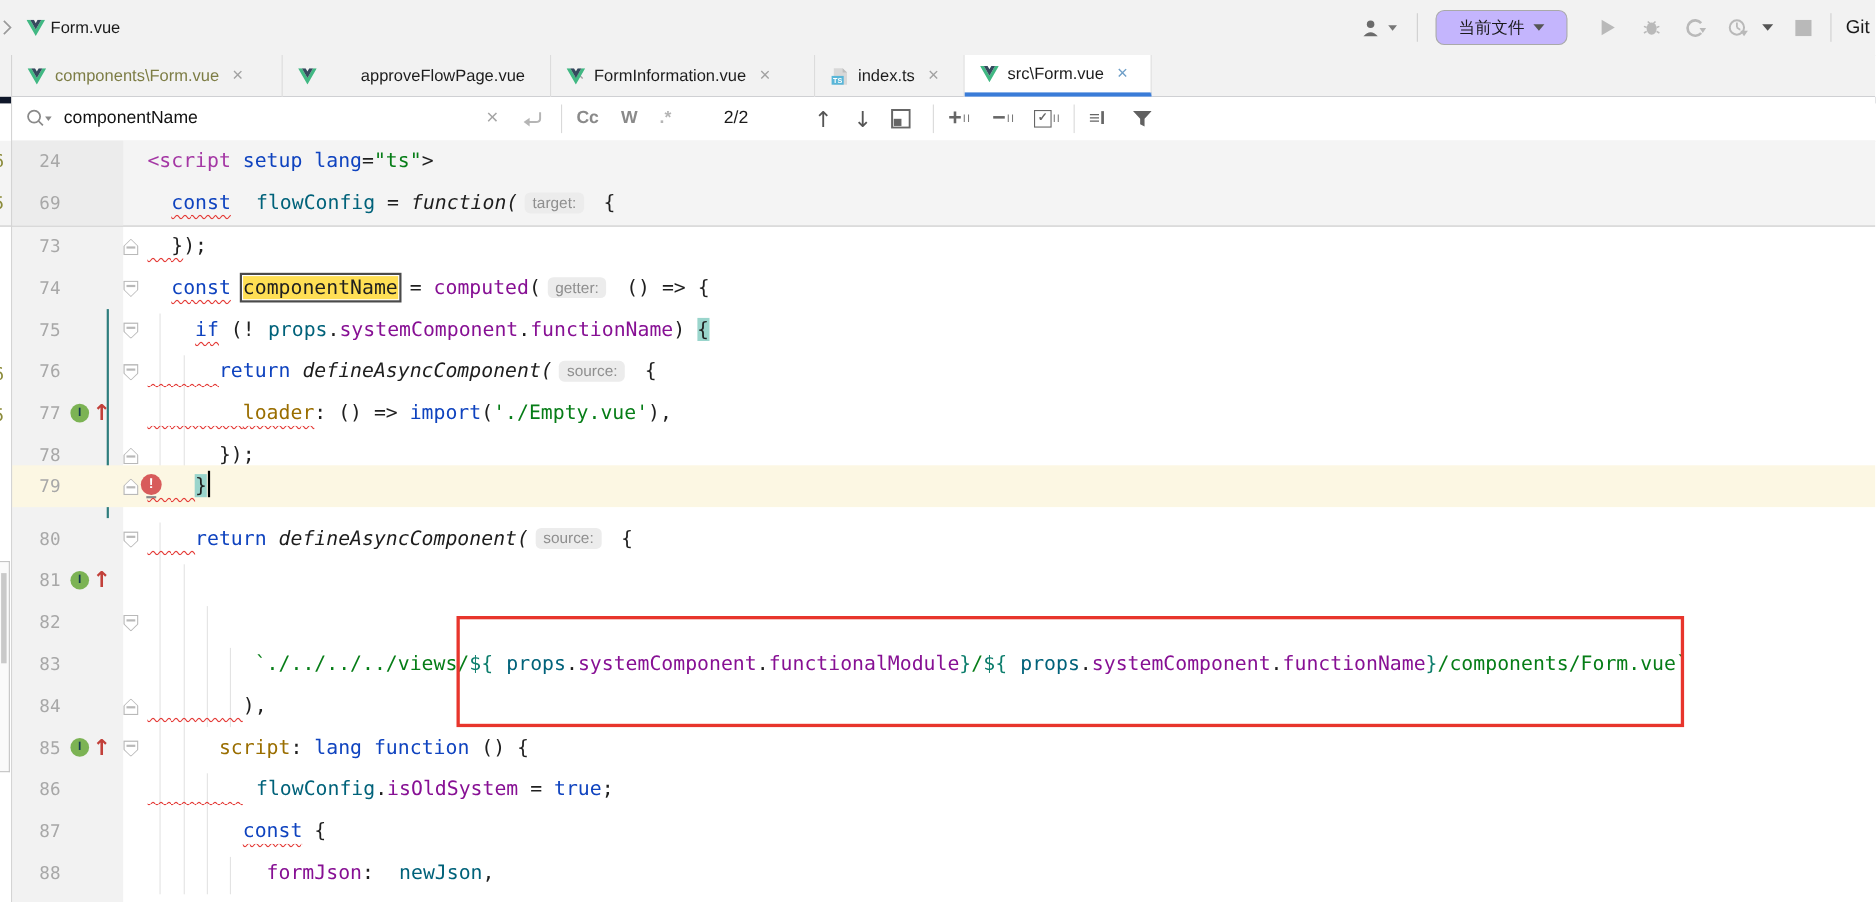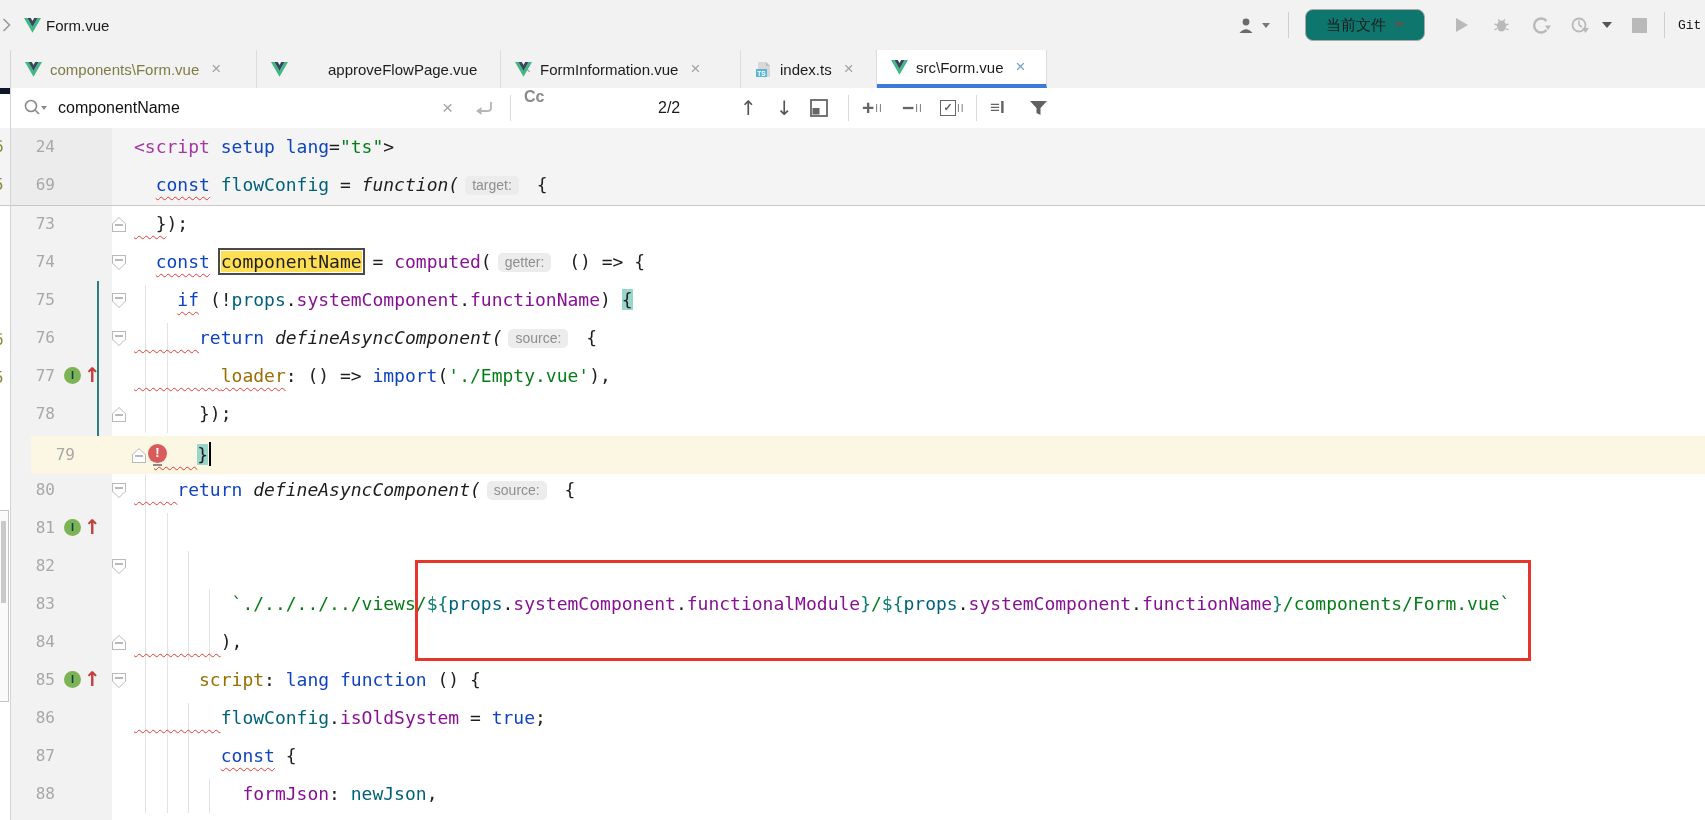--- a/index.html
+++ b/index.html
@@ -7,28 +7,28 @@
        font-family:"Liberation Sans","DejaVu Sans",sans-serif;background:#fff;}
   
   #titlebar{position:absolute;left:0;top:0;width:1705px;height:50px;background:#f2f2f2;
             border-bottom:1px solid #d0d0d0;}
   .tb-item{position:absolute;top:0;height:50px;display:flex;align-items:center;}
   #breadcrumb-chevron{left:2px;color:#9a9a9a;font-size:15px;}
   #tb-vue{left:24px;}
   #tb-file{left:46px;font-size:15px;color:#1a1a1a;}
   #tb-person{left:1238px;}
   .tb-divider{position:absolute;top:12px;width:1px;height:26px;background:#cfcfcf;}
-  #run-config{position:absolute;left:1305px;top:9px;height:30px;width:118px;background:#0f766e;
+  #run-config{position:absolute;left:1305px;top:9px;height:30px;width:118px;background:#c4b5fd;
               border:1px solid #a9a9a9;border-radius:8px;display:flex;align-items:center;
               justify-content:center;font-size:15px;color:#1a1a1a;gap:8px;}
   .caret-down{width:0;height:0;border-left:5px solid transparent;border-right:5px solid transparent;
               border-top:6px solid #555;display:inline-block;}
   .caret-down.sm{border-left-width:4px;border-right-width:4px;border-top-width:5px;border-top-color:#777;}
   #git-label{position:absolute;left:1678px;top:0;height:50px;display:flex;align-items:center;
-             font-size:13px;color:#1a1a1a;font-family:Liberation Mono, monospace;}
+             font-size:17px;color:#1a1a1a;}
   
   #tabstrip{position:absolute;left:0;top:50px;width:1705px;height:38px;background:#f2f2f2;
             border-bottom:6px solid #0f172a;}
   .tab{position:absolute;top:0;height:38px;display:flex;align-items:center;gap:8px;
        padding:0 14px;box-sizing:border-box;border-right:1px solid #dcdcdc;font-size:15px;color:#1c1c1c;}
   .tab.active{background:#fff;border-bottom:4px solid #3a7cd8;}
   .tab .close{color:#a2a2a2;font-size:17px;margin-left:4px;}
   .tab.active .close{color:#6f9fc8;}
   .tab.modified{color:#7d7d45;}
   
@@ -47,21 +47,21 @@
   #sticky{position:absolute;left:0px;top:0;width:1705px;height:77px;background:#f4f4f4;
           border-bottom:1px solid #c9c9c9;}
   #sticky #gutter-bg-sticky{position:absolute;left:11px;top:0;width:101px;height:77px;background:#ececec;}
   .row{position:absolute;left:11px;right:0;height:38px;}
   .row.current{background:#fcf7e3;}
   .ln{position:absolute;left:0;top:0;width:44px;text-align:right;
       font:16px/38px "DejaVu Sans Mono",monospace;color:#a8a8a8;}
   .code{position:absolute;left:102px;top:0;padding-left:21px;white-space:pre;
         font:18px/38px "DejaVu Sans Mono",monospace;color:#1f1f1f;}
   .t-k{color:#0f43bf;} .t-s{color:#067d17;} .t-sd{color:#0c7d6c;}
-  .t-v{color:#00627a;} .t-p{color:#871094;} .t-o{color:#1f1f1f;}
+  .t-v{color:#00627a;margin-left:12px;} .t-p{color:#871094;} .t-o{color:#1f1f1f;}
   .t-f{color:#1d1d1d;font-style:italic;}
   .t-tag{color:#a437a4;} .t-prop{color:#9a6e00;}
   .sq{text-decoration-line:underline;text-decoration-style:wavy;text-decoration-color:#e43a36;
       text-decoration-thickness:1.2px;text-underline-offset:5px;}
   .inlay{display:inline-block;background:#ececec;color:#8f8f8f;border-radius:5px;
          padding:1px 7px 2px;margin:0 7px 0 6px;font:14px "Liberation Sans",sans-serif;vertical-align:1px;}
   .hly{background:#ffdf54;outline:2px solid #4a4a4a;outline-offset:1px;}
   .hlt{background:#9ad5cc;}
   .caret-bar{display:inline-block;width:2px;height:24px;background:#000;vertical-align:-5px;margin-left:1px;}
   .fold{position:absolute;left:101px;top:12px;width:14px;height:15px;}
@@ -230,21 +230,21 @@
     </div>
     <div class="fb" id="find-query">componentName</div>
     <div class="fb" style="left:432px;font-size:19px;color:#a5a5a5;">×</div>
     <div class="fb" style="left:464px;">
       <svg width="22" height="18" viewBox="0 0 22 18">
         <path d="M17 3 V9 Q17 12 13 12 L6 12" fill="none" stroke="#b5b5b5" stroke-width="1.8"></path>
         <polygon points="7.5,8 7.5,16 2,12" fill="#b5b5b5"></polygon>
       </svg>
     </div>
     <div class="fb-divider" style="left:500px;"></div>
-    <div class="fb" id="fb-options" style="left:514px;gap:20px;flex-direction:column;">
+    <div class="fb" id="fb-options" style="left:514px;gap:20px;">
         <span class="fb-opt">Cc</span>
         <span class="fb-opt">W</span>
         <span class="fb-opt" style="color: rgb(181, 181, 181);">.*</span>
       </div>
     <div class="fb" style="left:648px;font-size:16px;color:#1a1a1a;">2/2</div>
     <div class="fb fb-arrow" style="left:730px;">↑</div>
     <div class="fb fb-arrow" style="left:766px;">↓</div>
     <div class="fb" style="left:800px;">
       <svg width="18" height="18" viewBox="0 0 18 18">
         <rect x="1" y="1" width="16" height="16" fill="none" stroke="#666" stroke-width="1.8"></rect>
@@ -331,21 +331,21 @@
         </div>
         <div class="row" style="top: 267px;">
           <span class="ln">78</span>
           <span class="fold up">
             <span class="outer"></span>
             <span class="inner"></span>
             <span class="minus"></span>
           </span>
           <span class="code"><span class="t-o">      </span><span class="t-o">});</span></span>
         </div>
-        <div class="row current" style="top: 308px; margin-left: 20px;">
+        <div class="row current" style="top: 295px;">
           <span class="ln">79</span>
           <span class="fold up">
             <span class="outer"></span>
             <span class="inner"></span>
             <span class="minus"></span>
           </span>
           <span class="err-icon">!</span>
           <span class="err-base"></span>
           <span class="code"><span class="t-o sq">&nbsp;&nbsp;&nbsp;&nbsp;</span><span class="t-o hlt">}</span><span class="caret-bar"></span></span>
         </div>

